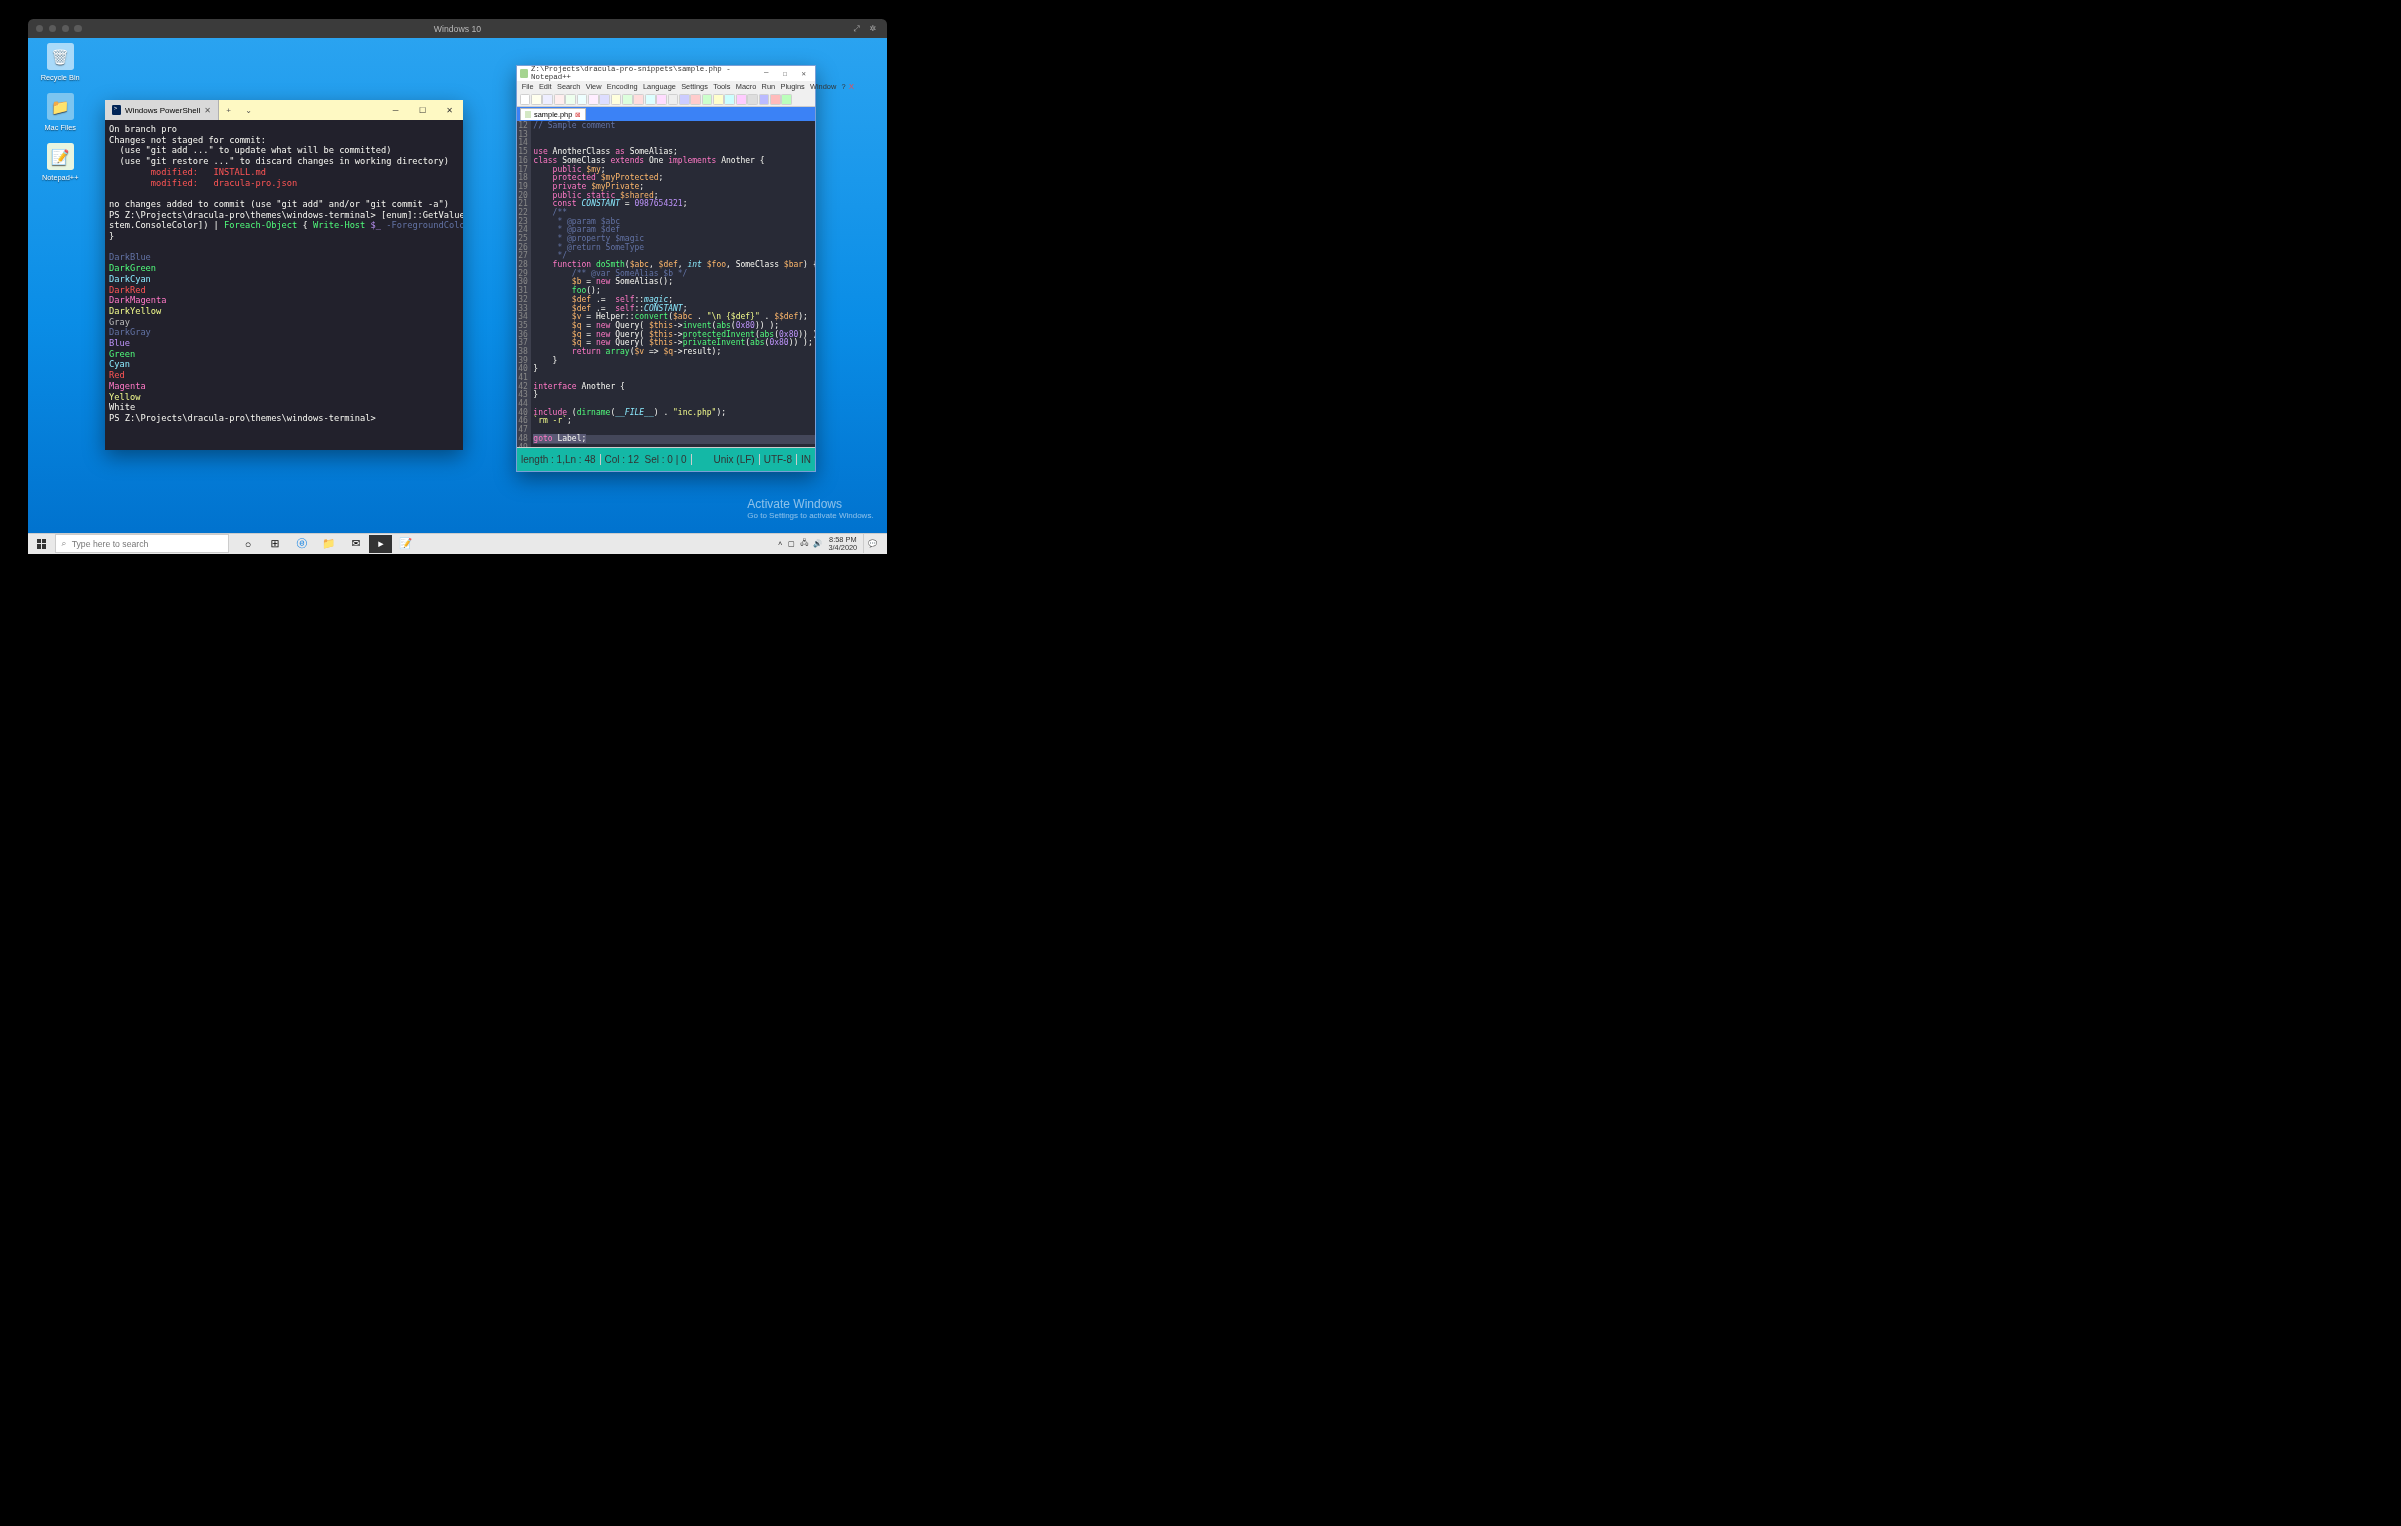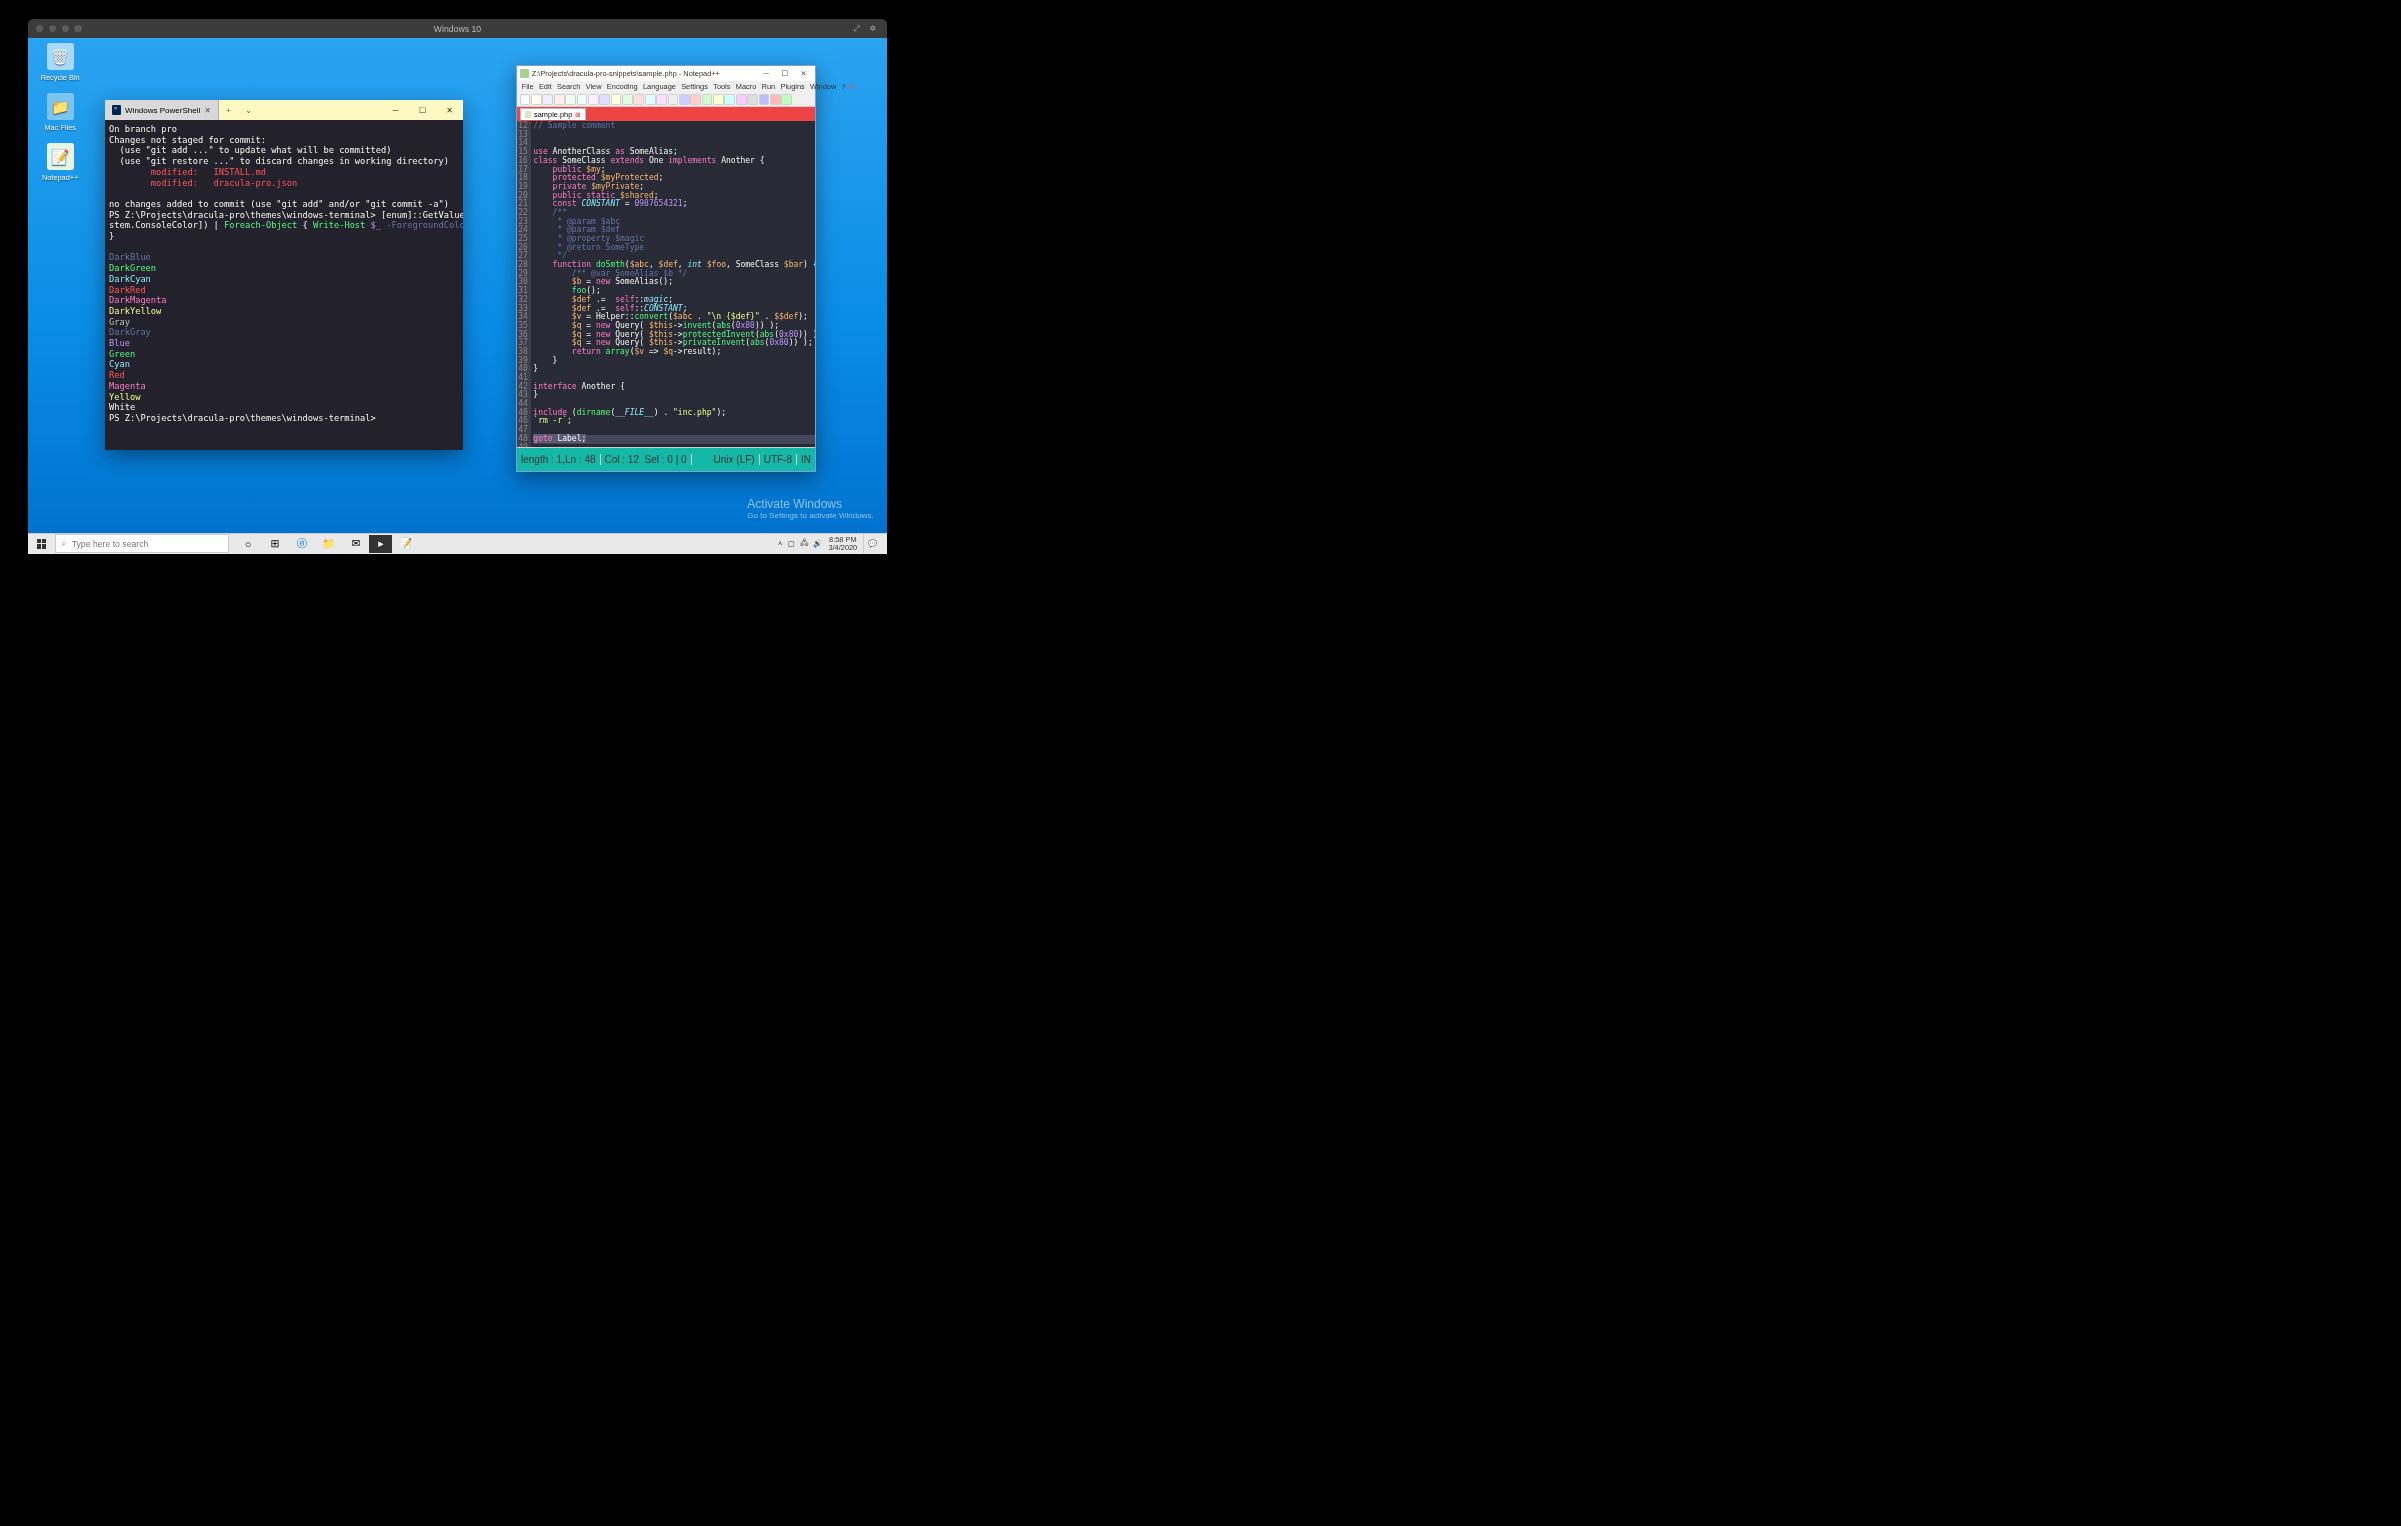--- a/index.html
+++ b/index.html
@@ -88,31 +88,31 @@
   position: absolute;
   left: 488px; top: 27px;
   width: 300px; height: 407px;
   background: #f0f0f0;
   box-shadow: 0 6.7px 20px rgba(0,0,0,.4);
   display: flex; flex-direction: column;
   border: 0.7px solid #7a9fd6;
 }
 .npp-titlebar {
   height: 14.7px; display: flex; align-items: center; padding: 0 2.7px;
-  background: #fff; font-size: 7.4px; color: #333;
+  background: #fff; font-size: 7.4px; color: #333; font-family: Liberation Mono, monospace;
 }
 .npp-titlebar .nicon { width: 9.4px; height: 9.4px; background: #a5d490; display: inline-block; margin-right: 2.7px; border-radius: 1.3px; }
 .npp-winctl { margin-left: auto; display: flex; gap: 1.3px; }
 .npp-winctl > div { width: 17.4px; height: 12px; display: flex; align-items: center; justify-content: center; color: #555; }
 .npp-menubar { height: 12px; display: flex; gap: 1.3px; padding: 0 2.7px; font-size: 7.4px; color: #333; background: #f0f0f0; align-items: center; }
 .npp-menubar .mitem { padding: 12px 2px; }
 .npp-menubar .qx { margin-left: auto; color: #ff4444; }
 .npp-toolbar { height: 14.7px; background: #f0f0f0; display: flex; gap: 0.7px; padding: 1.3px 2.7px; border-bottom: 0.7px solid #ccc; flex-wrap: nowrap; overflow: hidden; }
 .npp-toolbar .tb { width: 10.7px; height: 10.7px; border: 0.7px solid #d0d0d0; border-radius: 1.3px; flex-shrink: 0; }
-.npp-filetab { height: 13.4px; background: #ef4444; display: flex; align-items: center; padding: 0 2.7px; font-size: 7.4px; }
+.npp-filetab { height: 13.4px; background: #3b82f6; display: flex; align-items: center; padding: 0 2.7px; font-size: 7.4px; }
 .npp-filetab .ftab { background: #fff; padding: 1.3px 4px; border: 0.7px solid #bbb; border-bottom: none; display: flex; gap: 2.7px; align-items: center; }
 .npp-filetab .fic { width: 6.7px; height: 6.7px; background: #d4e8c4; }
 .npp-filetab .fx { color: #d44; font-size: 6.7px; }
 
 .npp-editor { flex: 1; display: flex; background: #282a36; font-family: Consolas, monospace; font-size: 8px; line-height: 8.7px; overflow: hidden; }
 .npp-gutter { background: #3d3f4d; color: #888; text-align: right; padding: 1.3px 2.7px 1.3px 1.3px; user-select: none; }
 .npp-gutter div { height: 8.7px; }
 .npp-fold { width: 6.7px; background: #32343f; }
 .npp-code { flex: 1; padding: 1.3px 0 1.3px 2.7px; white-space: pre; color: #f8f8f2; position: relative; }
 .npp-code div { height: 8.7px; }

